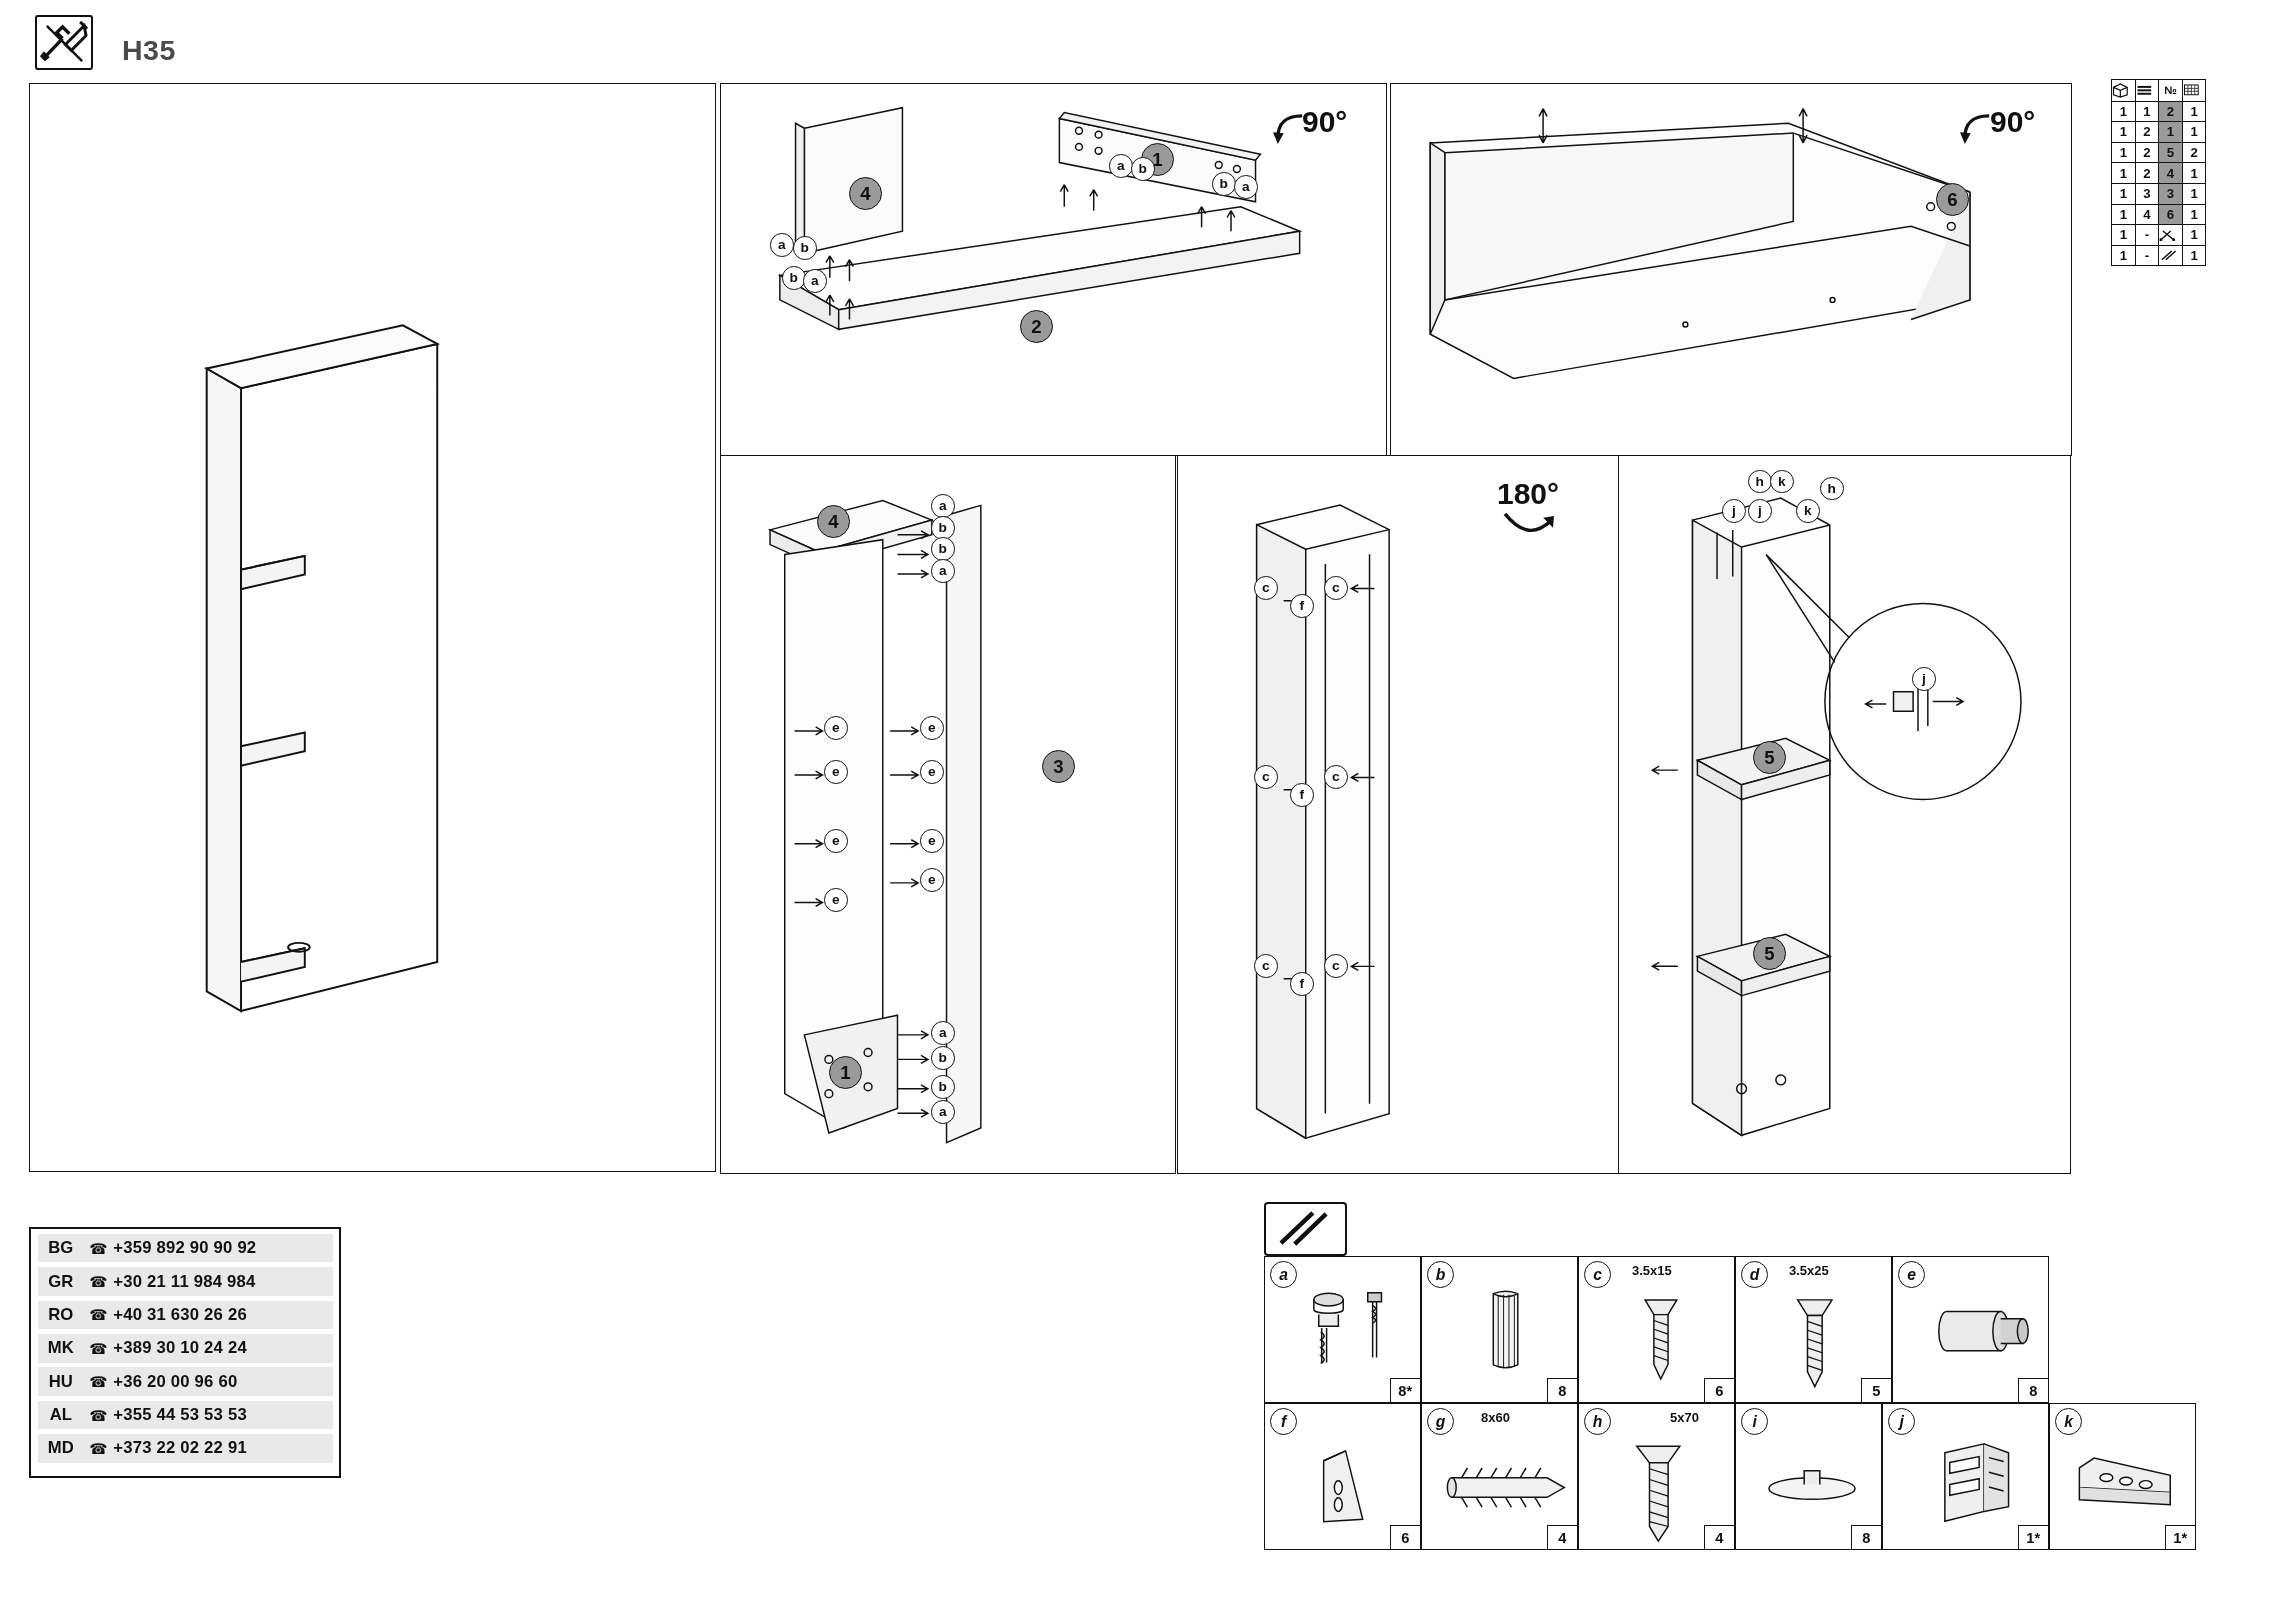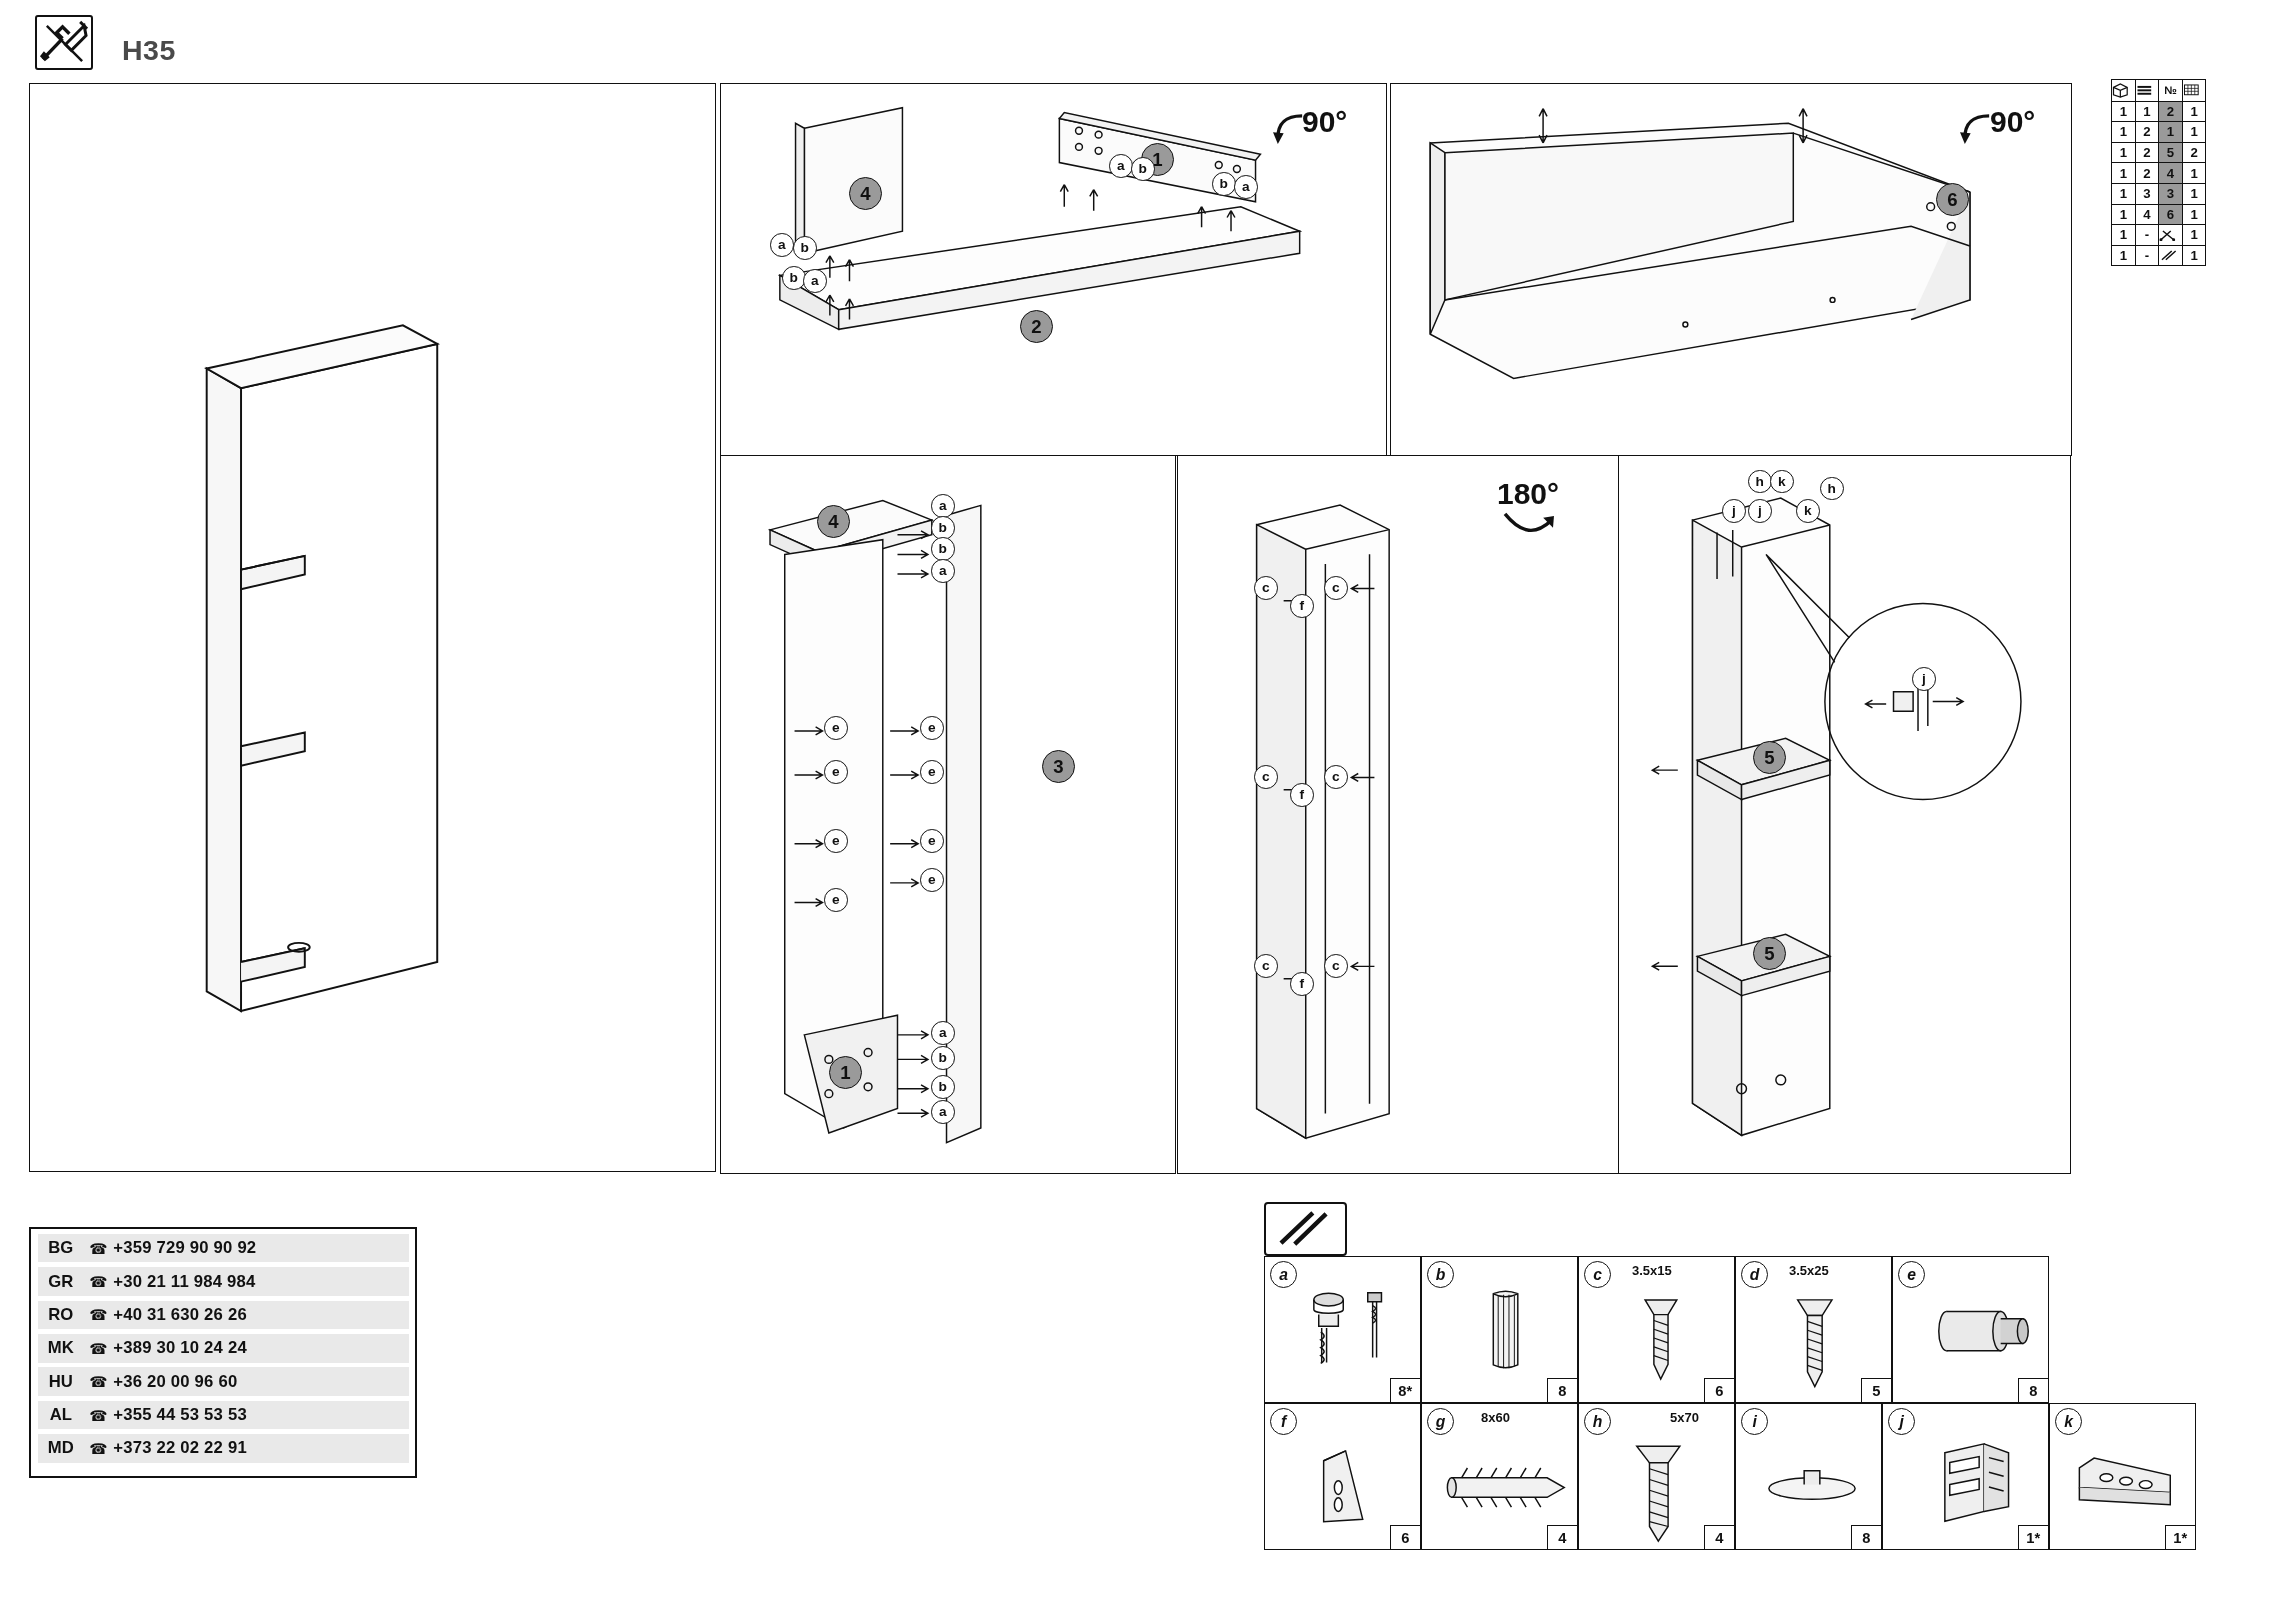--- a/index.html
+++ b/index.html
@@ -342,25 +342,25 @@
       <td>
           <svg width="18.6" height="12.8" viewBox="0 0 38 26">
             <path d="M6 22 L26 4 M14 22 L34 4" stroke="#111" stroke-width="3"></path>
           </svg>
         </td>
       <td>1</td>
       </tr>
 </tbody>
   </table>
 
-<div id="phones" style="width:388px;">
+<div id="phones" style="width:312px;">
   <div class="phone-row">
     <div class="phone-cc">BG</div>
     <div class="phone-ic">☎</div>
-    <div class="phone-no">+359 729 90 90 92</div>
+    <div class="phone-no">+359 892 90 90 92</div>
   </div>
   <div class="phone-row">
     <div class="phone-cc">GR</div>
     <div class="phone-ic">☎</div>
     <div class="phone-no">+30 21 11 984 984</div>
   </div>
   <div class="phone-row">
     <div class="phone-cc">RO</div>
     <div class="phone-ic">☎</div>
     <div class="phone-no">+40 31 630 26 26</div>

